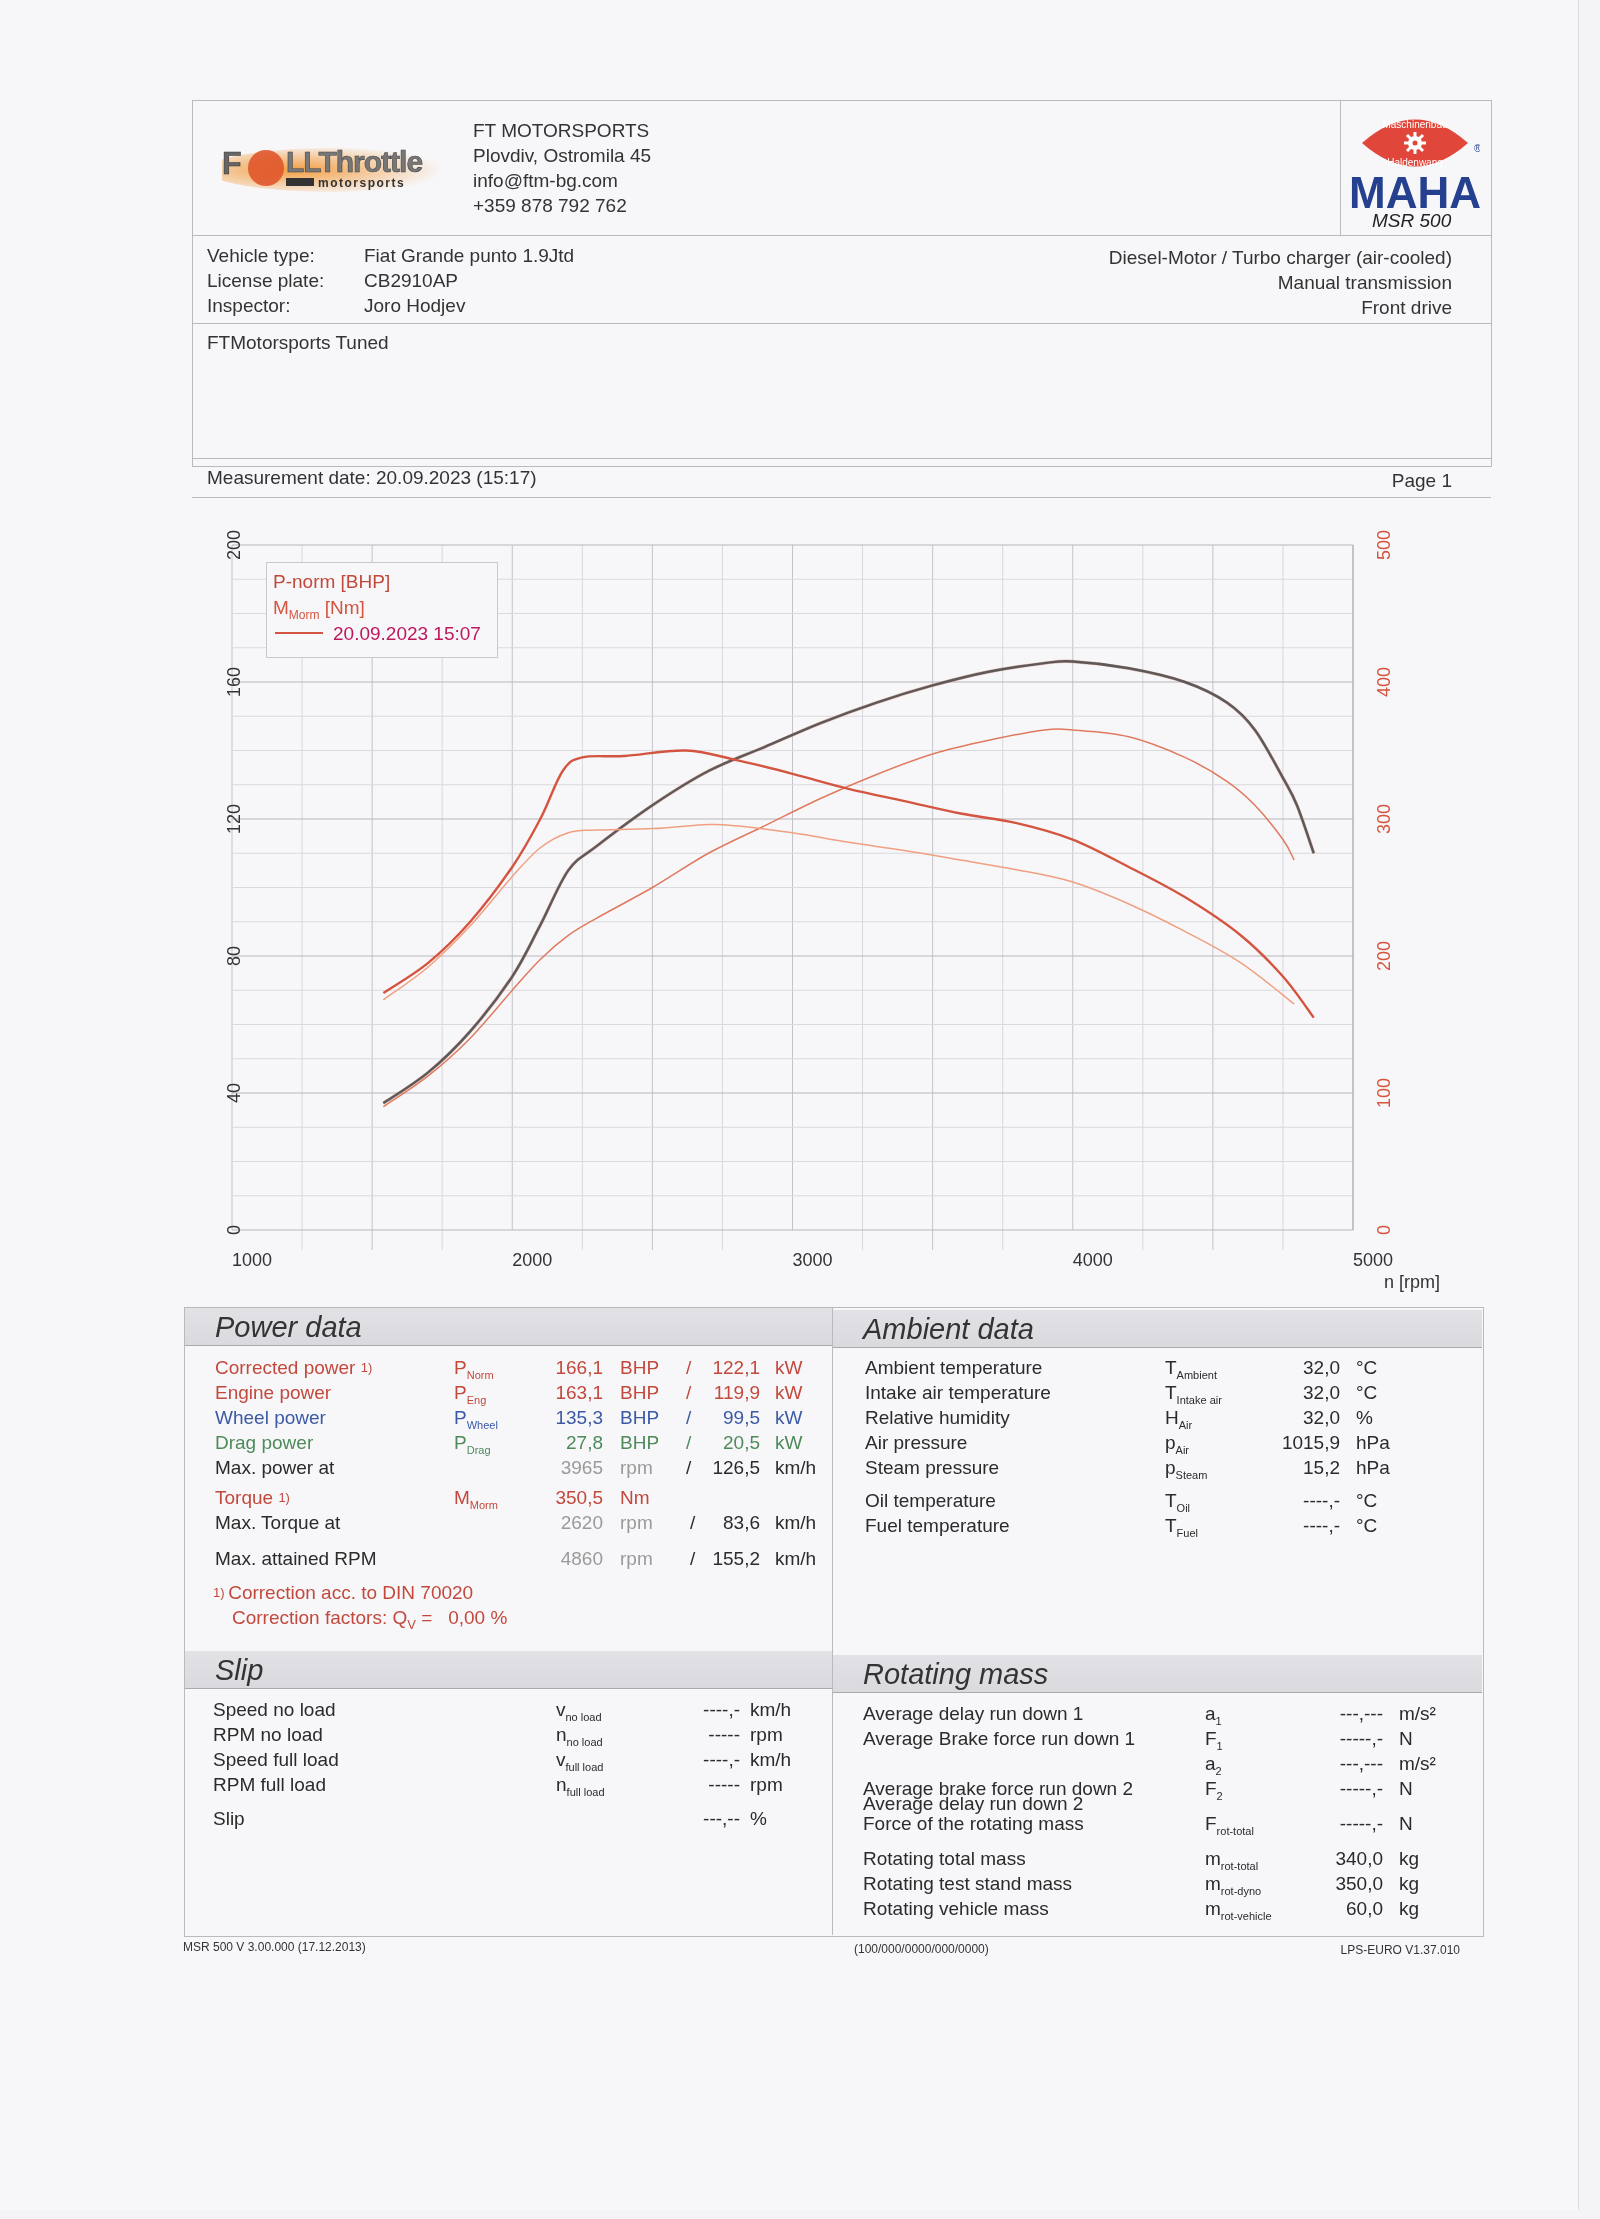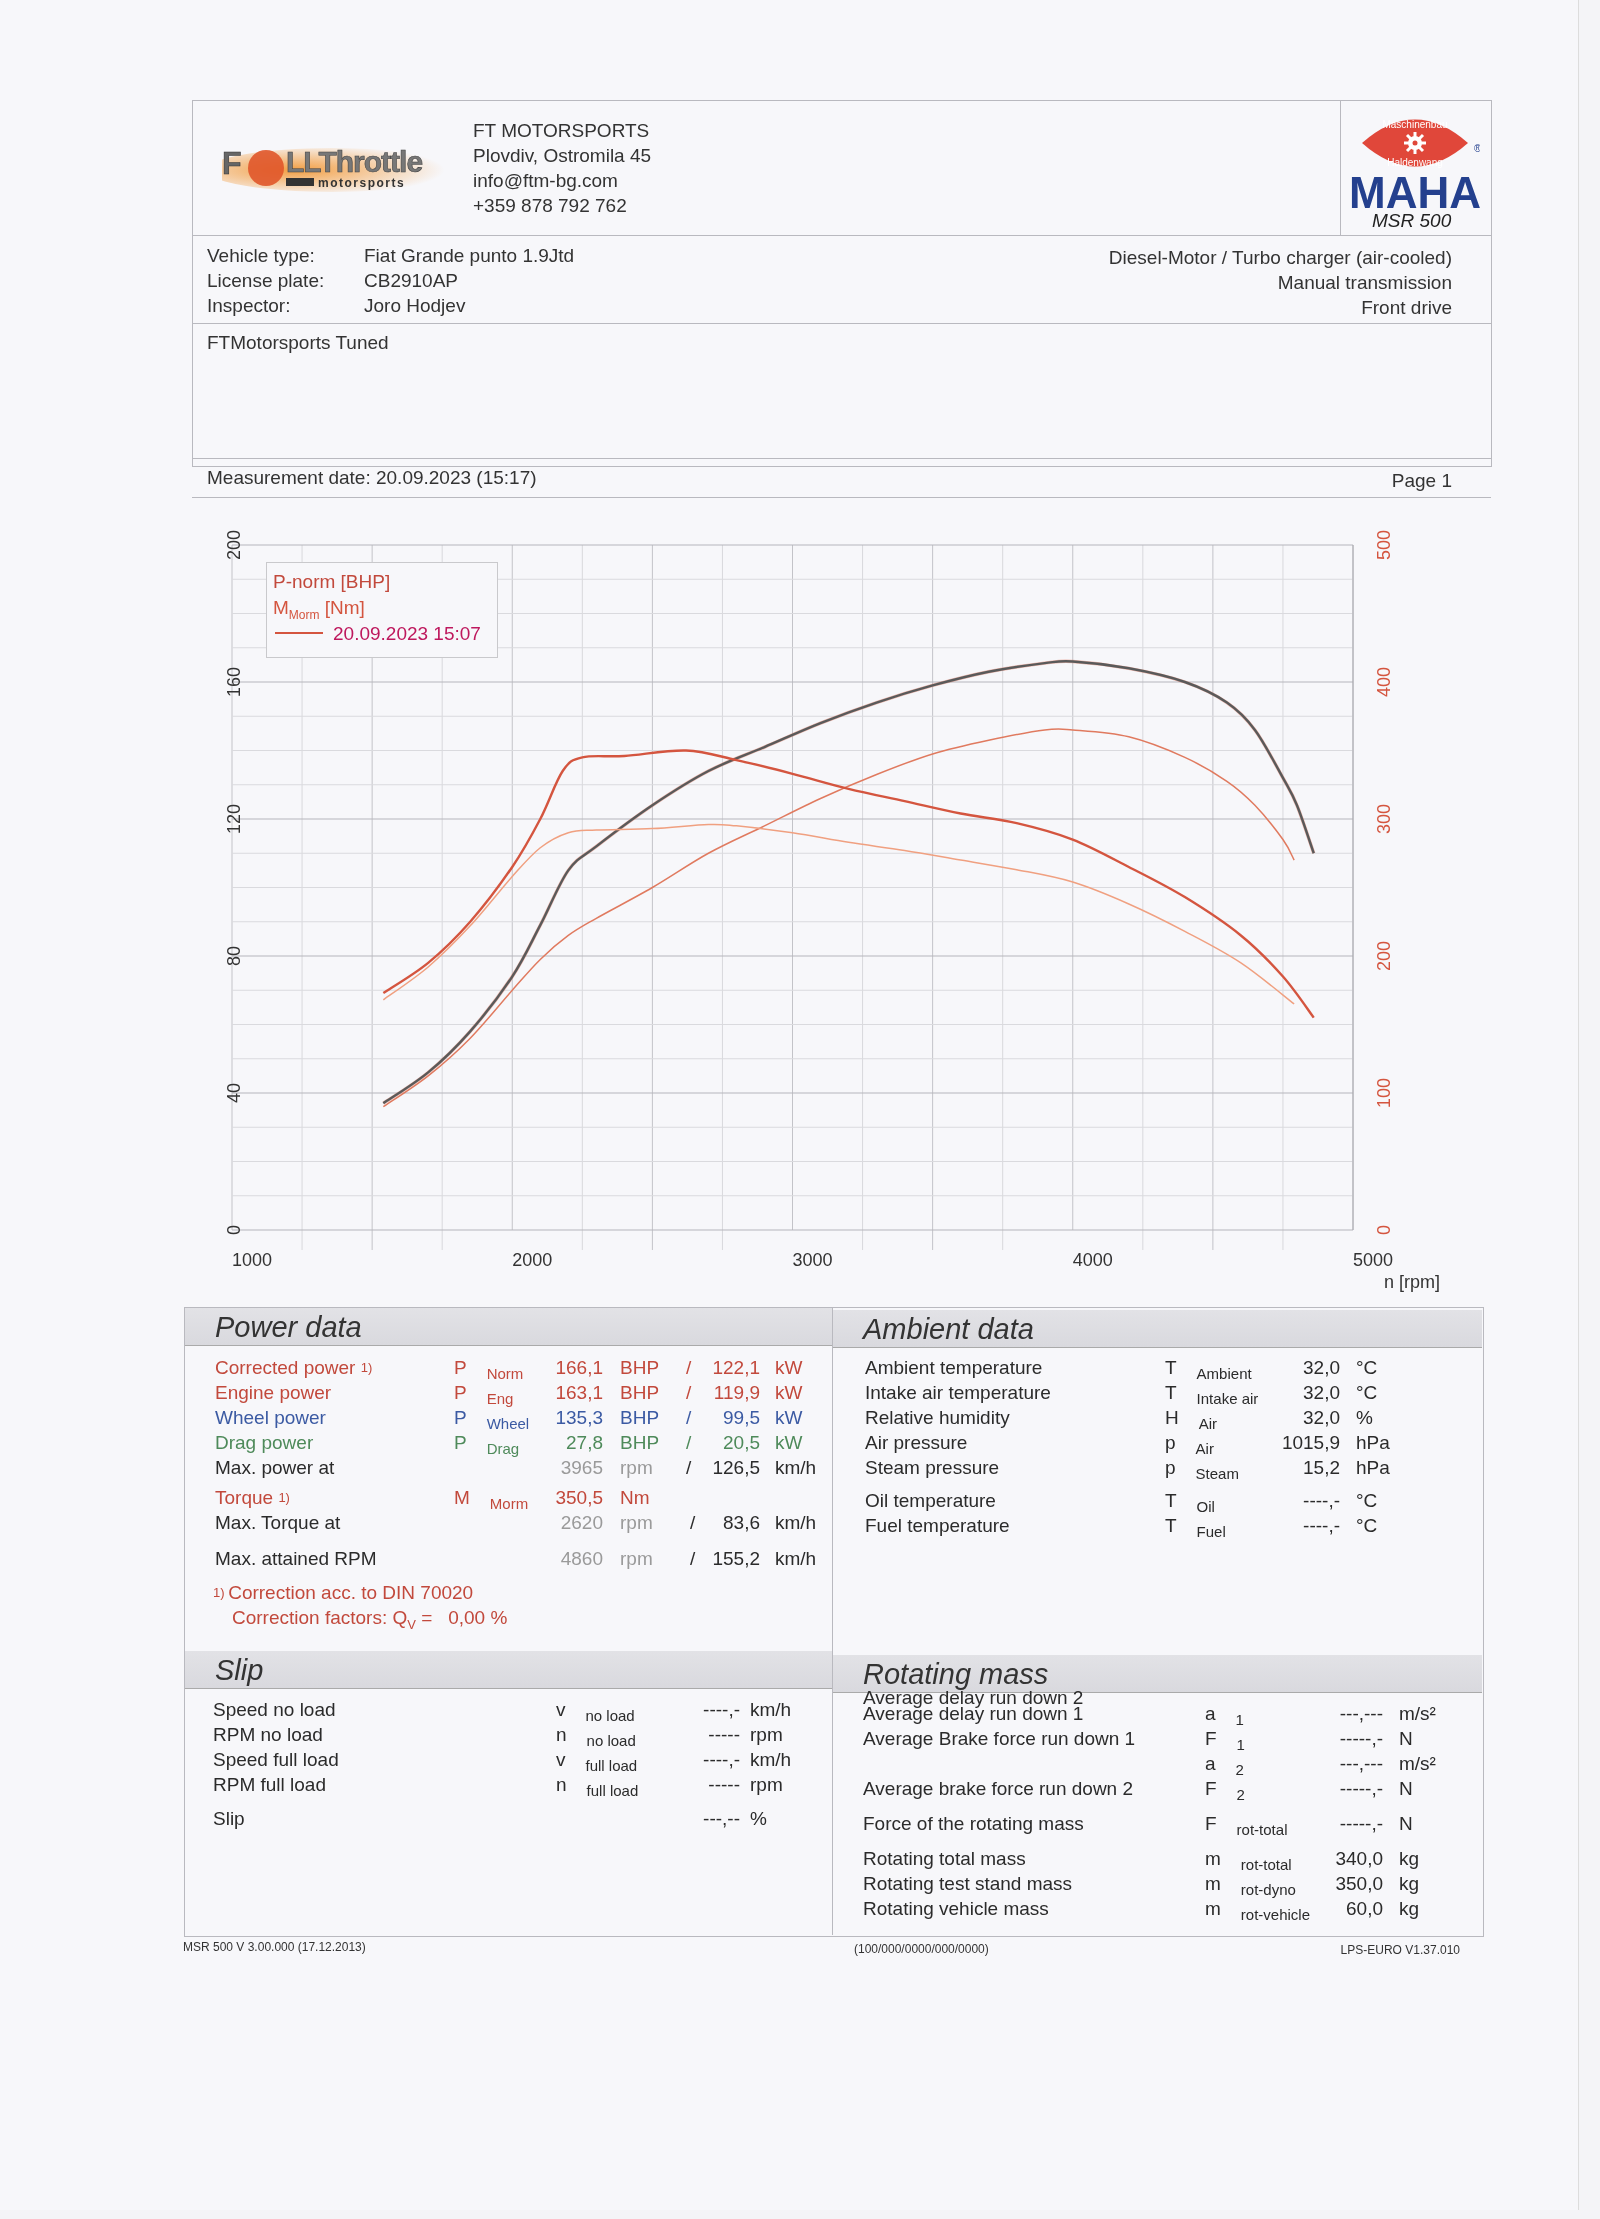--- a/index.html
+++ b/index.html
@@ -17,21 +17,21 @@
   .company { left: 473px; top: 118px; font-size: 19px; line-height: 25px; color: #333; }
   .maha { position: absolute; left: 1350px; top: 108px; width: 130px; height: 120px; }
   .vehicle-row { font-size: 19px; line-height: 25px; color: #333; }
   .sec-head {
     position: absolute; height: 38px; background: linear-gradient(#e2e2e6, #d9d9de);
     border-bottom: 1px solid #aaa; font-style: italic; font-size: 29px; color: #333;
     padding-left: 30px; box-sizing: border-box; line-height: 38px;
   }
   .row { position: absolute; font-size: 19px; line-height: 22px; white-space: nowrap; }
   .row span { position: absolute; top: 0; }
-  .sym sub { font-size: 15px; vertical-align: -5px; margin-left: 20px; }
+  .sym sub { font-size: 11px; vertical-align: -5px; }
   .sup1 { font-size: 13px; vertical-align: 2px; }
   .red { color: #c2493c; }
   .blue { color: #3b5aa3; }
   .green { color: #4e8a5a; }
   .grey { color: #9a9a9a; }
   .dark { color: #2b2b2b; }
   .footer { font-size: 12px; color: #333; }
 </style>
 </head>
 <body>
@@ -286,21 +286,21 @@
     </div>
   <div id="rot-rows">
       <div class="row dark" style="left:863px; top:1703px;">Average delay run down 1</div>
       <div class="row sym dark" style="left:1205px; top:1703px;"><span style="position: static;">a</span><sub>1</sub></div>
       <div class="row dark" style="left:1293px; top:1703px; width:90px; text-align:right;">---,---</div>
       <div class="row dark" style="left:1399px; top:1703px;">m/s²</div>
       <div class="row dark" style="left:863px; top:1728px;">Average Brake force run down 1</div>
       <div class="row sym dark" style="left:1205px; top:1728px;"><span style="position: static;">F</span><sub>1</sub></div>
       <div class="row dark" style="left:1293px; top:1728px; width:90px; text-align:right;">-----,-</div>
       <div class="row dark" style="left:1399px; top:1728px;">N</div>
-      <div class="row dark" style="left:863px; top:1687px;">Average delay run down 2</div>
+      <div class="row dark" style="left:863px; top:1793px;">Average delay run down 2</div>
       <div class="row sym dark" style="left:1205px; top:1753px;"><span style="position: static;">a</span><sub>2</sub></div>
       <div class="row dark" style="left:1293px; top:1753px; width:90px; text-align:right;">---,---</div>
       <div class="row dark" style="left:1399px; top:1753px;">m/s²</div>
       <div class="row dark" style="left:863px; top:1778px;">Average brake force run down 2</div>
       <div class="row sym dark" style="left:1205px; top:1778px;"><span style="position: static;">F</span><sub>2</sub></div>
       <div class="row dark" style="left:1293px; top:1778px; width:90px; text-align:right;">-----,-</div>
       <div class="row dark" style="left:1399px; top:1778px;">N</div>
       <div class="row dark" style="left:863px; top:1813px;">Force of the rotating mass</div>
       <div class="row sym dark" style="left:1205px; top:1813px;"><span style="position: static;">F</span><sub>rot-total</sub></div>
       <div class="row dark" style="left:1293px; top:1813px; width:90px; text-align:right;">-----,-</div>

